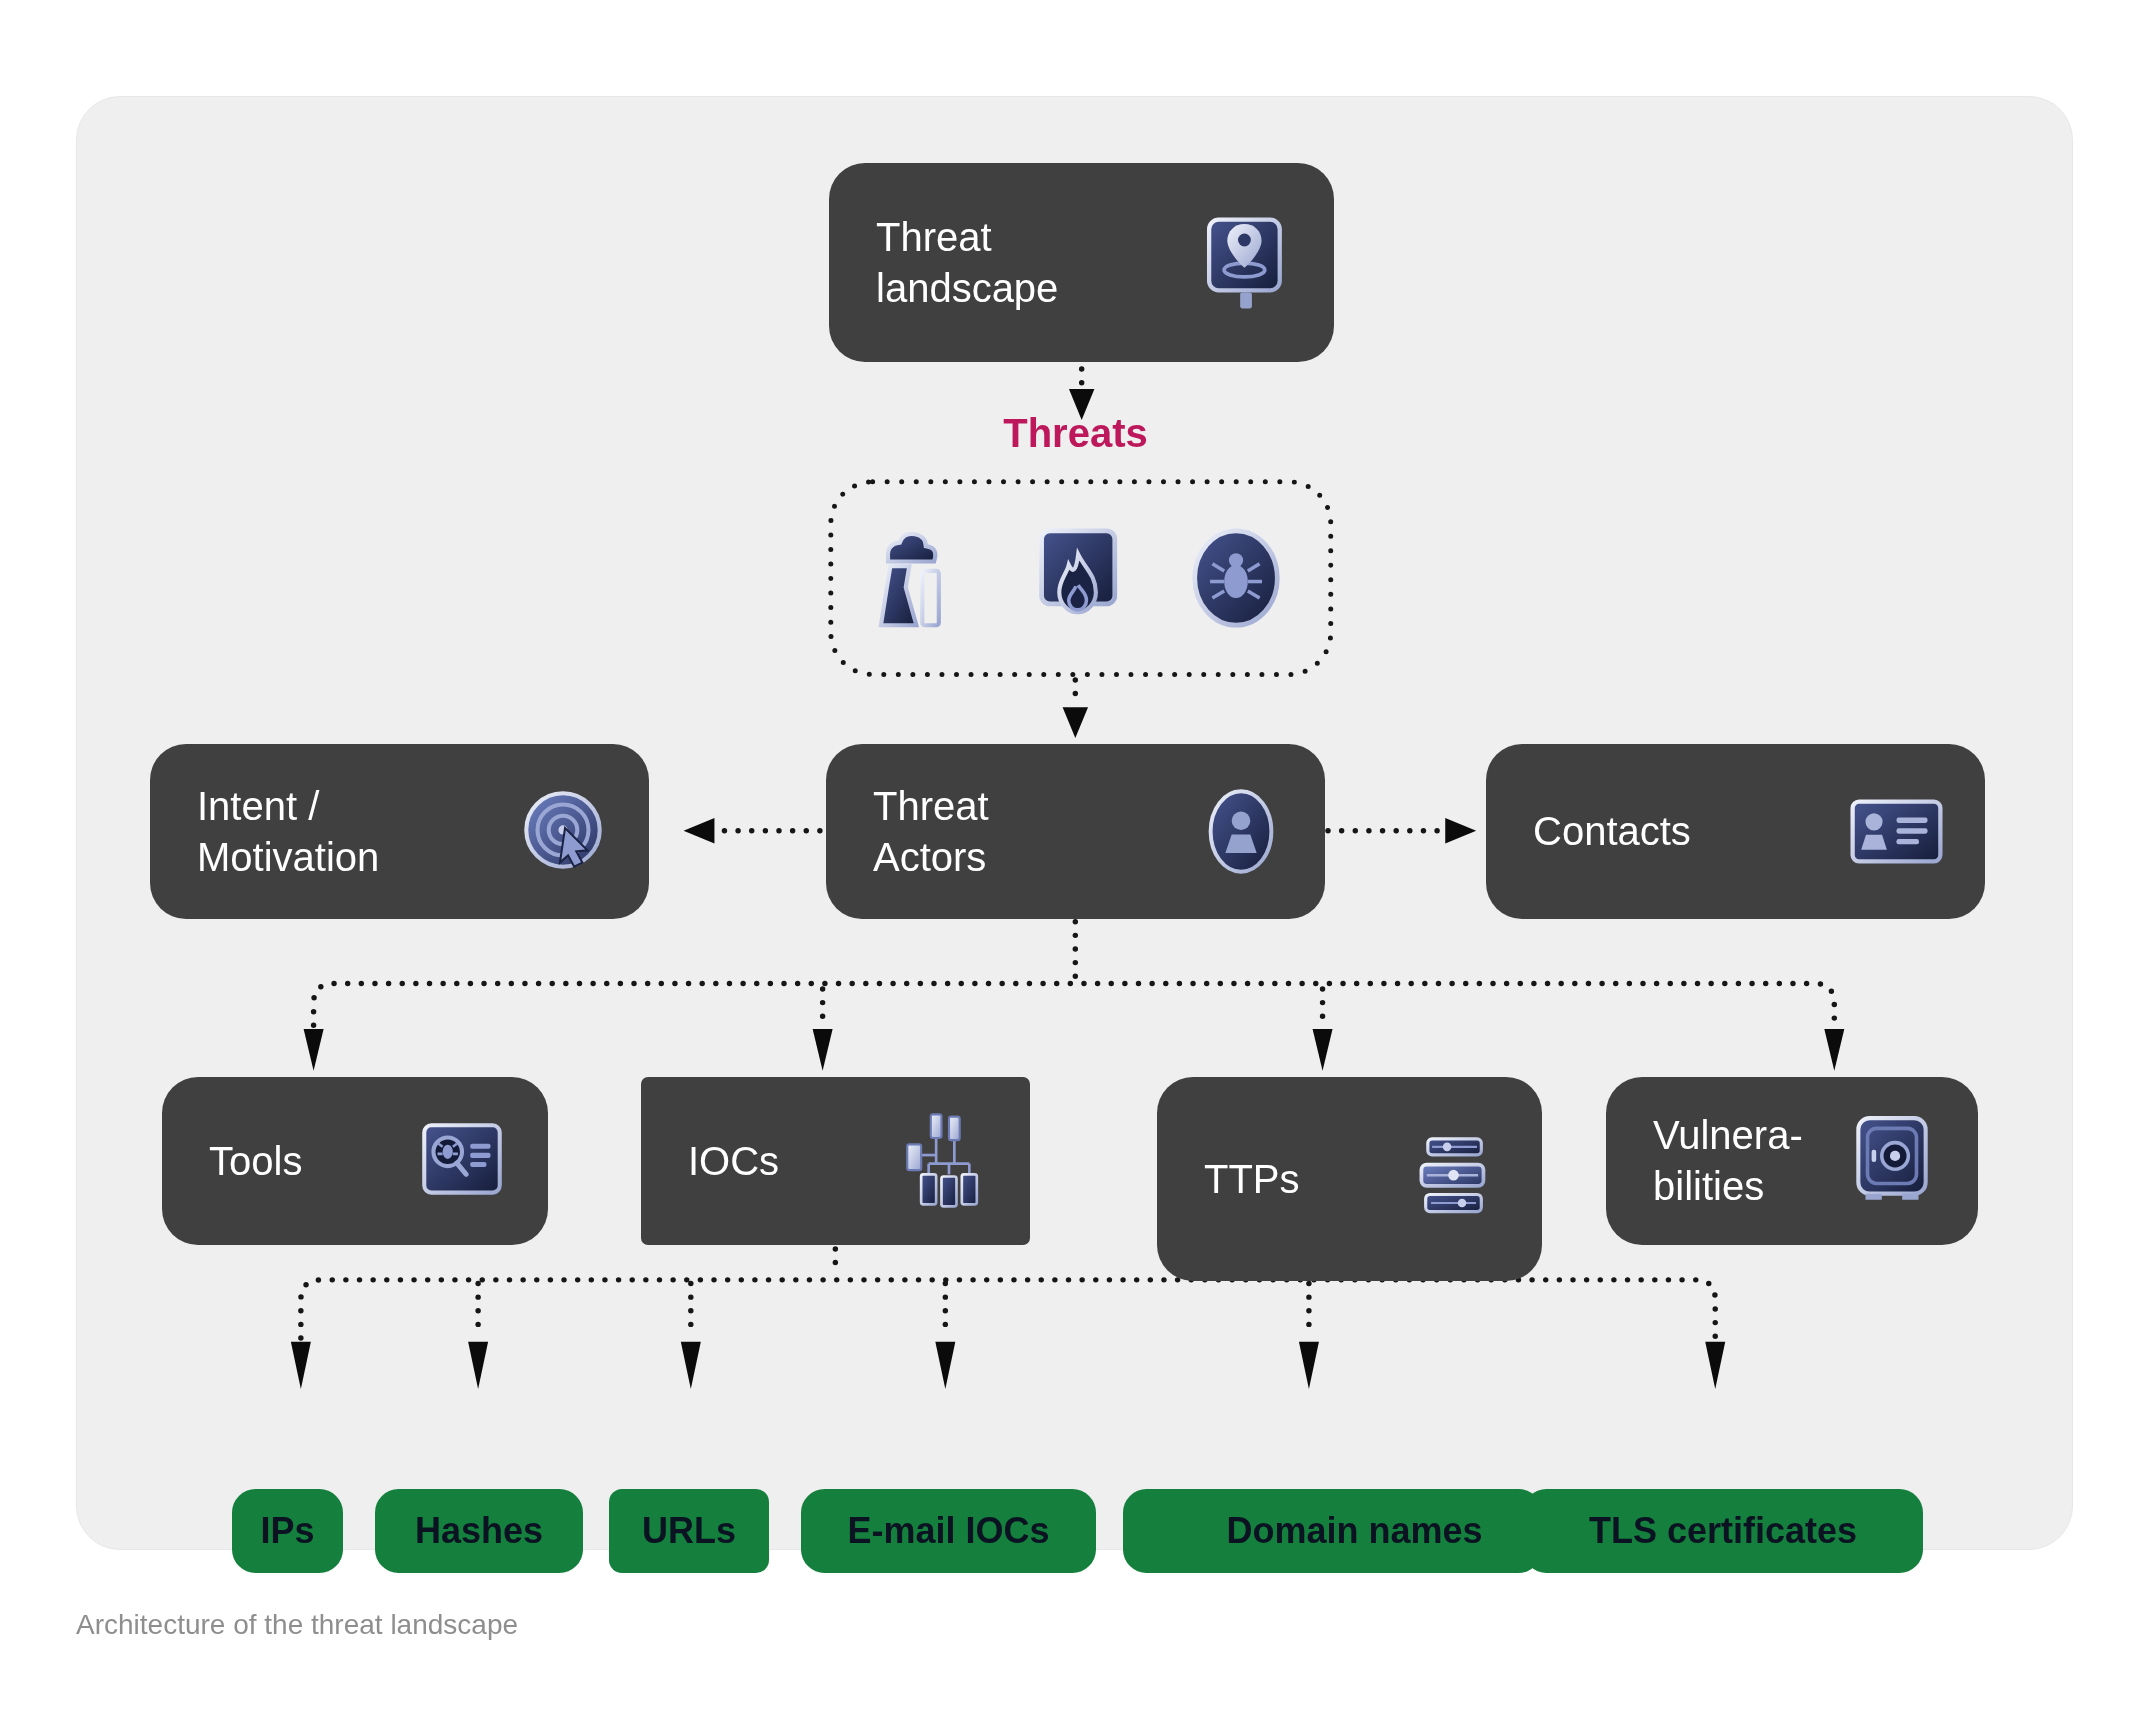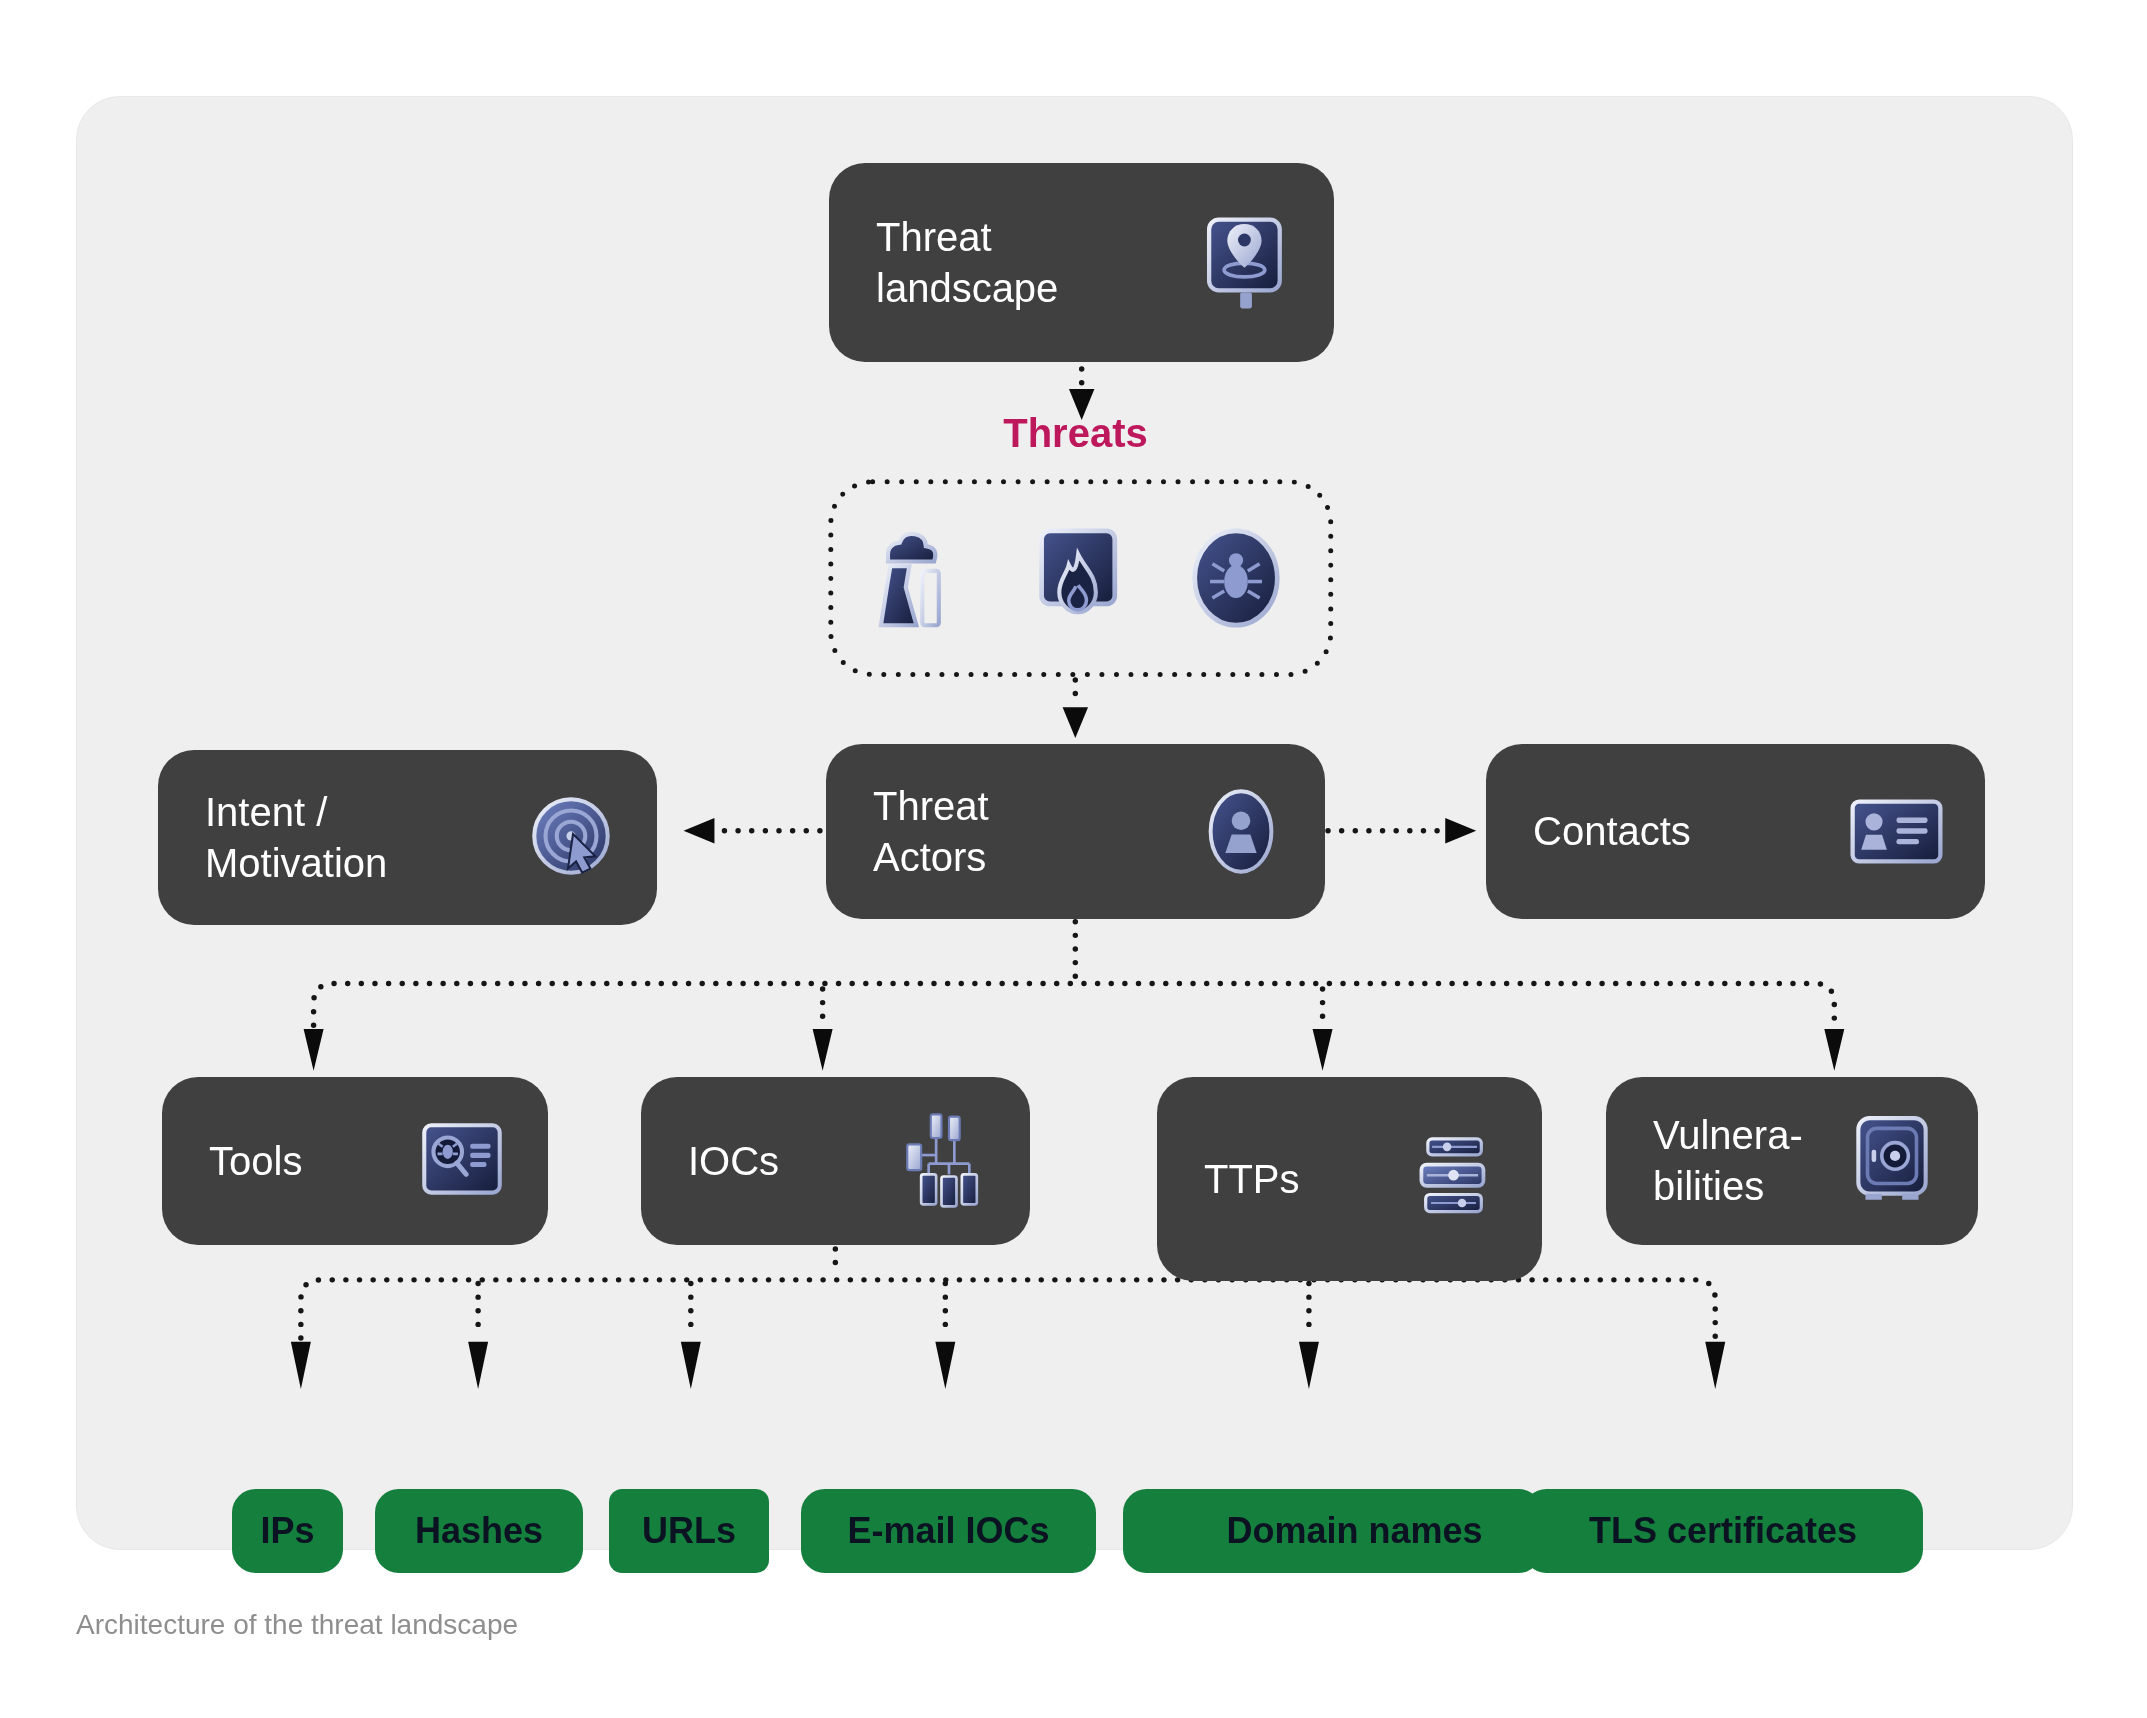--- a/index.html
+++ b/index.html
@@ -126,21 +126,21 @@
         <path d="M40 44 l-10 -6"></path>
           <path d="M40 53 h-12"></path>
           <path d="M40 61 l-10 6"></path>
         <path d="M60 44 l10 -6"></path>
           <path d="M60 53 h12"></path>
           <path d="M60 61 l10 6"></path>
       </g>
     </svg>
   </span>
 
-  <div class="node" style="left:158px;top:744px;width:499px;height:175px;margin-top:6px;">
+  <div class="node" style="left:150px;top:744px;width:499px;height:175px;">
     <span class="node-label">Intent /
 Motivation</span>
     <span class="icon">
       <svg width="102" height="102" viewBox="0 0 100 100">
         <circle cx="50" cy="48" r="36" fill="url(#gFaceBright)" stroke="url(#gMetal)" stroke-width="4"></circle>
         <circle cx="50" cy="48" r="25" fill="none" stroke="#9aa6d4" stroke-width="4"></circle>
         <circle cx="50" cy="48" r="14" fill="none" stroke="#9aa6d4" stroke-width="4"></circle>
         <circle cx="50" cy="48" r="4.5" fill="#c7cfec"></circle>
         <path d="M52 46 L74 68 L63 69 L69 80 L61 84 L55 73 L47 80 Z" fill="#8e9bd0" stroke="#1b2344" stroke-width="2"></path>
       </svg>
@@ -182,21 +182,21 @@
         <line x1="45" y1="52" x2="54" y2="63" stroke="#9aa6d4" stroke-width="5" stroke-linecap="round"></line>
         <ellipse cx="36" cy="41" rx="5" ry="7" fill="#8e9bd0"></ellipse>
         <path d="M31 36 l-4 -3 M31 43 h-5 M41 36 l4 -3 M41 43 h5" stroke="#8e9bd0" stroke-width="2.5"></path>
         <rect x="58" y="33" width="20" height="5" rx="2" fill="#8e9bd0"></rect>
         <rect x="58" y="42" width="20" height="5" rx="2" fill="#8e9bd0"></rect>
         <rect x="58" y="51" width="16" height="5" rx="2" fill="#8e9bd0"></rect>
       </svg>
     </span>
   </div>
 
-  <div class="node" style="left:641px;top:1077px;width:389px;height:168px;">
+  <div class="node" style="left:641px;top:1077px;width:389px;height:168px;border-radius:7px;">
     <span class="node-label">IOCs</span>
     <span class="icon">
       <svg width="107" height="107" viewBox="0 0 100 100">
         <g stroke="#8e9bd0" stroke-width="2.5" fill="none">
           <path d="M45 28 V 52"></path>
             <path d="M62 30 V 52"></path>
           <path d="M38 52 H 76"></path>
           <path d="M38 52 V 62"></path>
             <path d="M57 52 V 62"></path>
             <path d="M76 52 V 62"></path>

